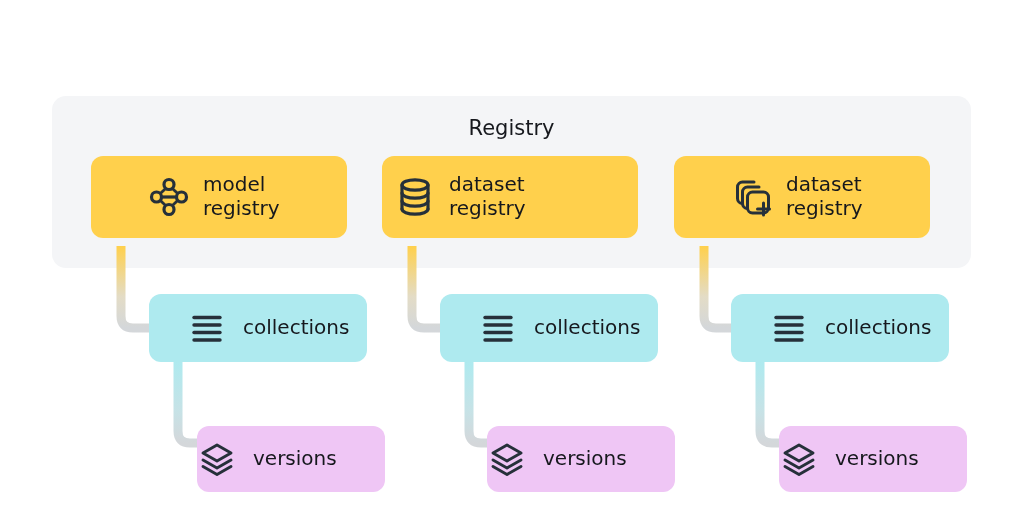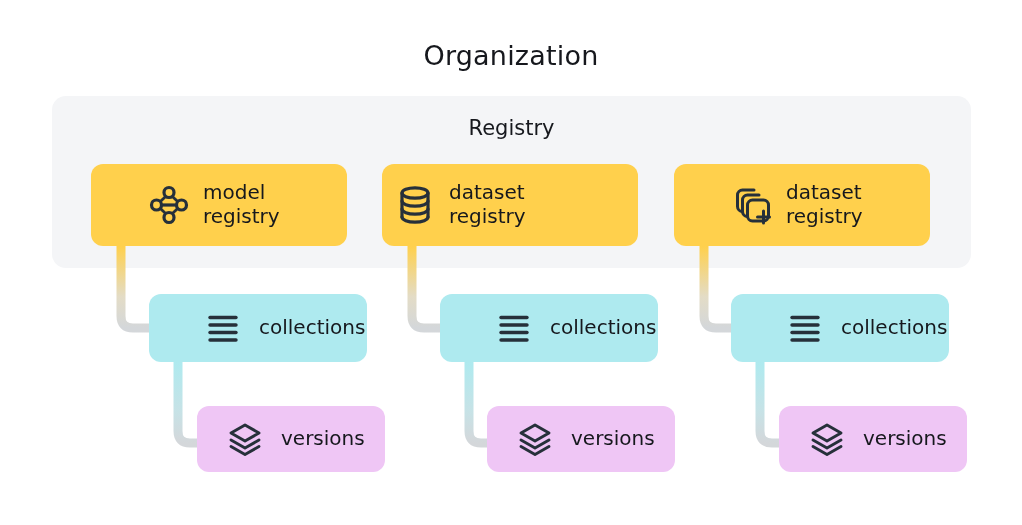--- a/index.html
+++ b/index.html
@@ -73,45 +73,44 @@
     align-items: center;
     box-sizing: border-box;
   }
 
   .card-registry {
     width: 256px;
     height: 82px;
     border-radius: 12px;
     background: #ffd04c;
     padding-left: 58px;
-    top: 164px;
+    top: 156px;
   }
   .card-registry.col1 { left: 91px; }
   .card-registry.col2 { left: 382px; padding-left: 13px; }
   .card-registry.col3 { left: 674px; }
 
   .card-collections {
     width: 218px;
     height: 68px;
     border-radius: 12px;
     background: #aeeaef;
-    padding-left: 54px;
+    padding-left: 38px;
     top: 294px;
   }
   .card-collections.col1 { left: 149px; }
   .card-collections.col2 { left: 440px; }
   .card-collections.col3 { left: 731px; }
 
   .card-versions {
     width: 188px;
     height: 66px;
     border-radius: 12px;
     background: #efc6f5;
-    padding-left: 28px;
-    top: 406px;
+    top: 426px;
   }
   .card-versions.col1 { left: 197px; }
   .card-versions.col2 { left: 487px; }
   .card-versions.col3 { left: 779px; }
 
   .card-icon {
     flex: 0 0 auto;
     display: flex;
     align-items: center;
     justify-content: center;
@@ -129,21 +128,20 @@
   .card-collections .card-label { font-size: 20px; margin-left: 16px; }
   .card-versions .card-label { font-size: 20px; margin-left: 16px; }
 
   svg.glyph { display: block; overflow: visible; }
 </style>
 </head>
 <body>
 
 <div id="canvas">
 
-  <div class="org-title">Organization</div>
 
   <div class="registry-panel">
     <div class="registry-title">Registry</div>
   </div>
 
   <svg id="connectors" viewBox="0 0 1022 525">
     <defs>
       <linearGradient id="gradYellow1" x1="0" y1="0" x2="0" y2="1">
         <stop offset="0%" stop-color="#ffd04c"></stop>
         <stop offset="62%" stop-color="#e3dcc6"></stop>

